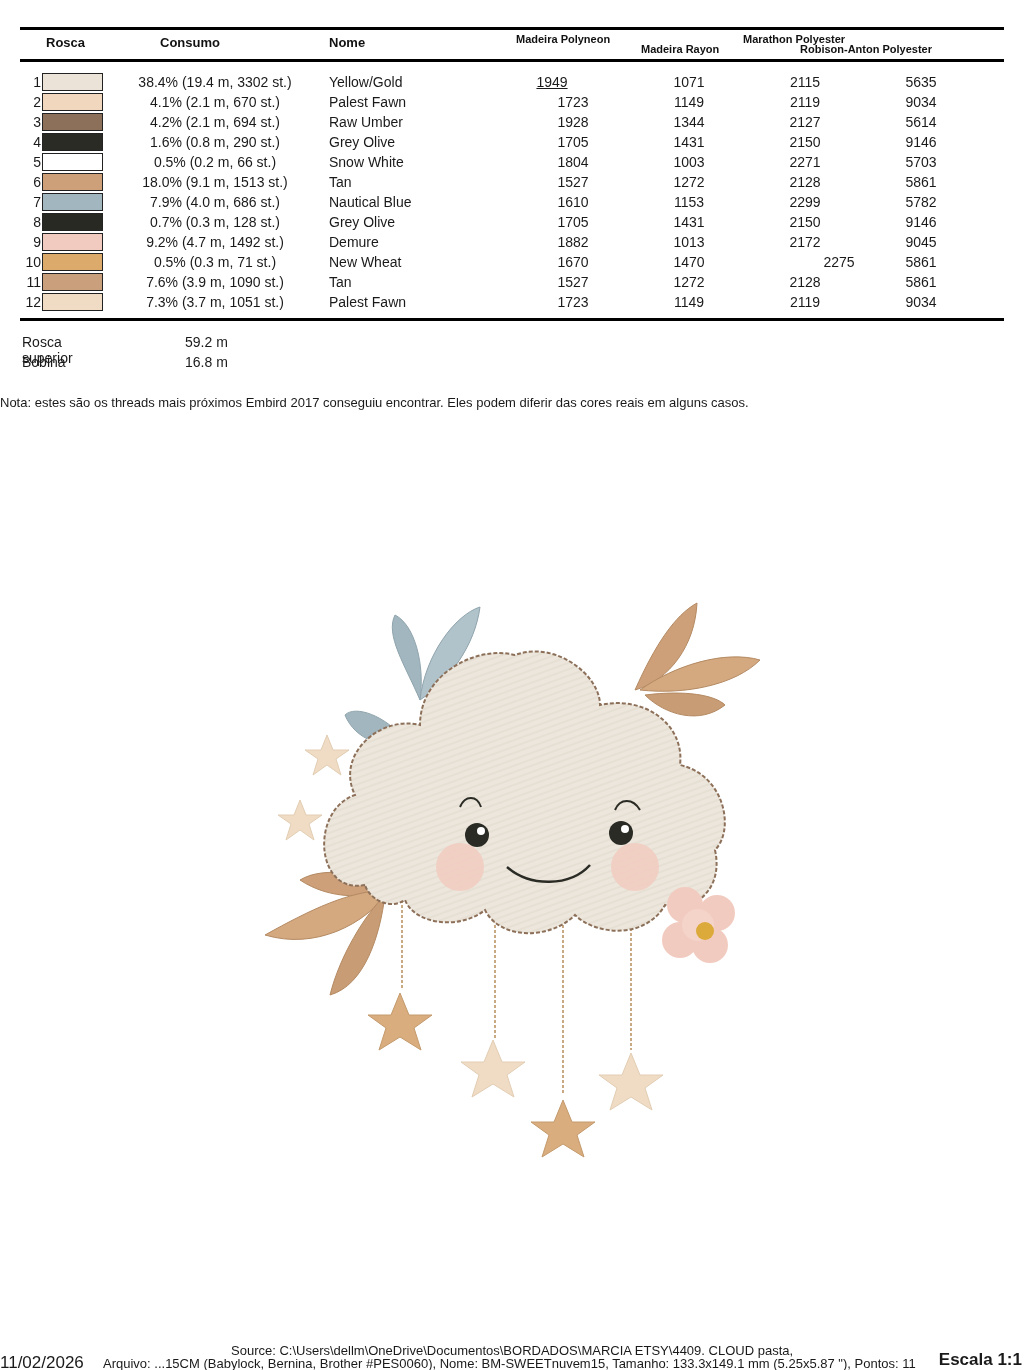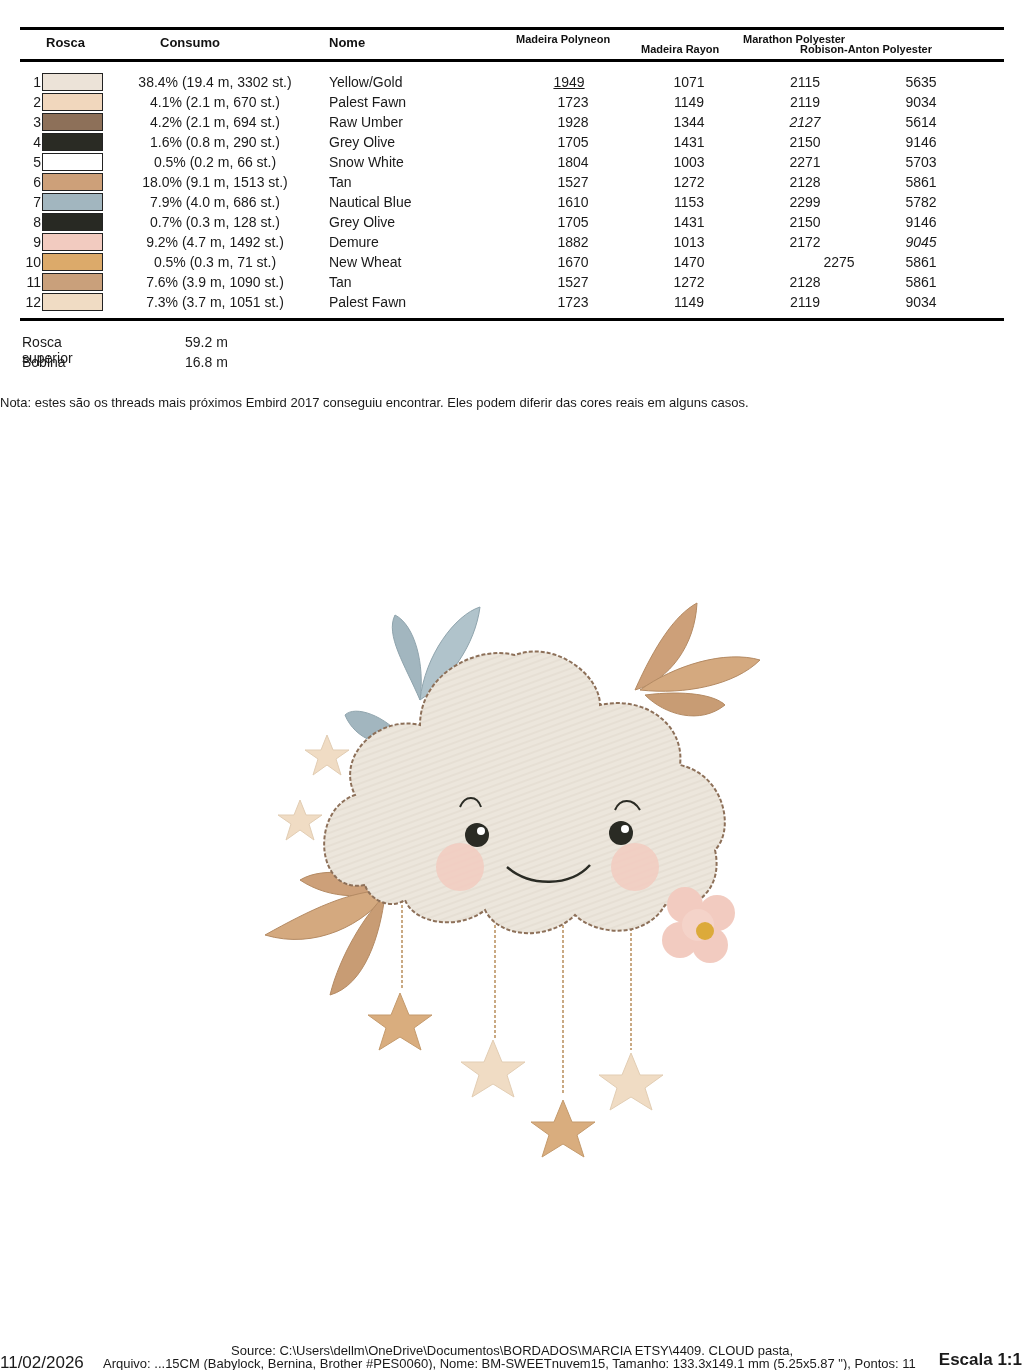--- a/index.html
+++ b/index.html
@@ -42,21 +42,21 @@
 <div class="hdr small" style="left:641px; top:43px;">Madeira Rayon</div>
 <div class="hdr small" style="left:743px; top:33px;">Marathon Polyester</div>
 <div class="hdr small" style="left:800px; top:43px;">Robison-Anton Polyester</div>
 
 <div class="table-body" id="tbody">
     <div class="row" style="top: 0px;">
       <div class="idx">1</div>
       <div class="swatch" style="background: rgb(236, 227, 216);"></div>
       <div class="cons">38.4% (19.4 m, 3302 st.)</div>
       <div class="name">Yellow/Gold</div>
-      <div class="num" style="left: 529px; text-decoration: underline;">1949</div>
+      <div class="num" style="left: 512px; text-decoration: underline;">1949</div>
       <div class="num" style="left: 649px;">1071</div>
       <div class="num" style="left: 765px;">2115</div>
       <div class="num" style="left: 881px;">5635</div>
     </div>
     <div class="row" style="top: 20px;">
       <div class="idx">2</div>
       <div class="swatch" style="background: rgb(241, 215, 189);"></div>
       <div class="cons">4.1% (2.1 m, 670 st.)</div>
       <div class="name">Palest Fawn</div>
       <div class="num" style="left: 533px;">1723</div>
@@ -64,21 +64,21 @@
       <div class="num" style="left: 765px;">2119</div>
       <div class="num" style="left: 881px;">9034</div>
     </div>
     <div class="row" style="top: 40px;">
       <div class="idx">3</div>
       <div class="swatch" style="background: rgb(141, 112, 89);"></div>
       <div class="cons">4.2% (2.1 m, 694 st.)</div>
       <div class="name">Raw Umber</div>
       <div class="num" style="left: 533px;">1928</div>
       <div class="num" style="left: 649px;">1344</div>
-      <div class="num" style="left: 765px; font-style: italic;">2127</div>
+      <div class="num" style="left: 765px;">2127</div>
       <div class="num" style="left: 881px;">5614</div>
     </div>
     <div class="row" style="top: 60px;">
       <div class="idx">4</div>
       <div class="swatch" style="background: rgb(42, 43, 36);"></div>
       <div class="cons">1.6% (0.8 m, 290 st.)</div>
       <div class="name">Grey Olive</div>
       <div class="num" style="left: 533px;">1705</div>
       <div class="num" style="left: 649px;">1431</div>
       <div class="num" style="left: 765px;">2150</div>
@@ -125,21 +125,21 @@
       <div class="num" style="left: 881px;">9146</div>
     </div>
     <div class="row" style="top: 160px;">
       <div class="idx">9</div>
       <div class="swatch" style="background: rgb(242, 203, 192);"></div>
       <div class="cons">9.2% (4.7 m, 1492 st.)</div>
       <div class="name">Demure</div>
       <div class="num" style="left: 533px;">1882</div>
       <div class="num" style="left: 649px;">1013</div>
       <div class="num" style="left: 765px;">2172</div>
-      <div class="num" style="left: 881px; font-style: italic;">9045</div>
+      <div class="num" style="left: 881px;">9045</div>
     </div>
     <div class="row" style="top: 180px;">
       <div class="idx">10</div>
       <div class="swatch" style="background: rgb(220, 170, 106);"></div>
       <div class="cons">0.5% (0.3 m, 71 st.)</div>
       <div class="name">New Wheat</div>
       <div class="num" style="left: 533px;">1670</div>
       <div class="num" style="left: 649px;">1470</div>
       <div class="num" style="left: 799px;">2275</div>
       <div class="num" style="left: 881px;">5861</div>

